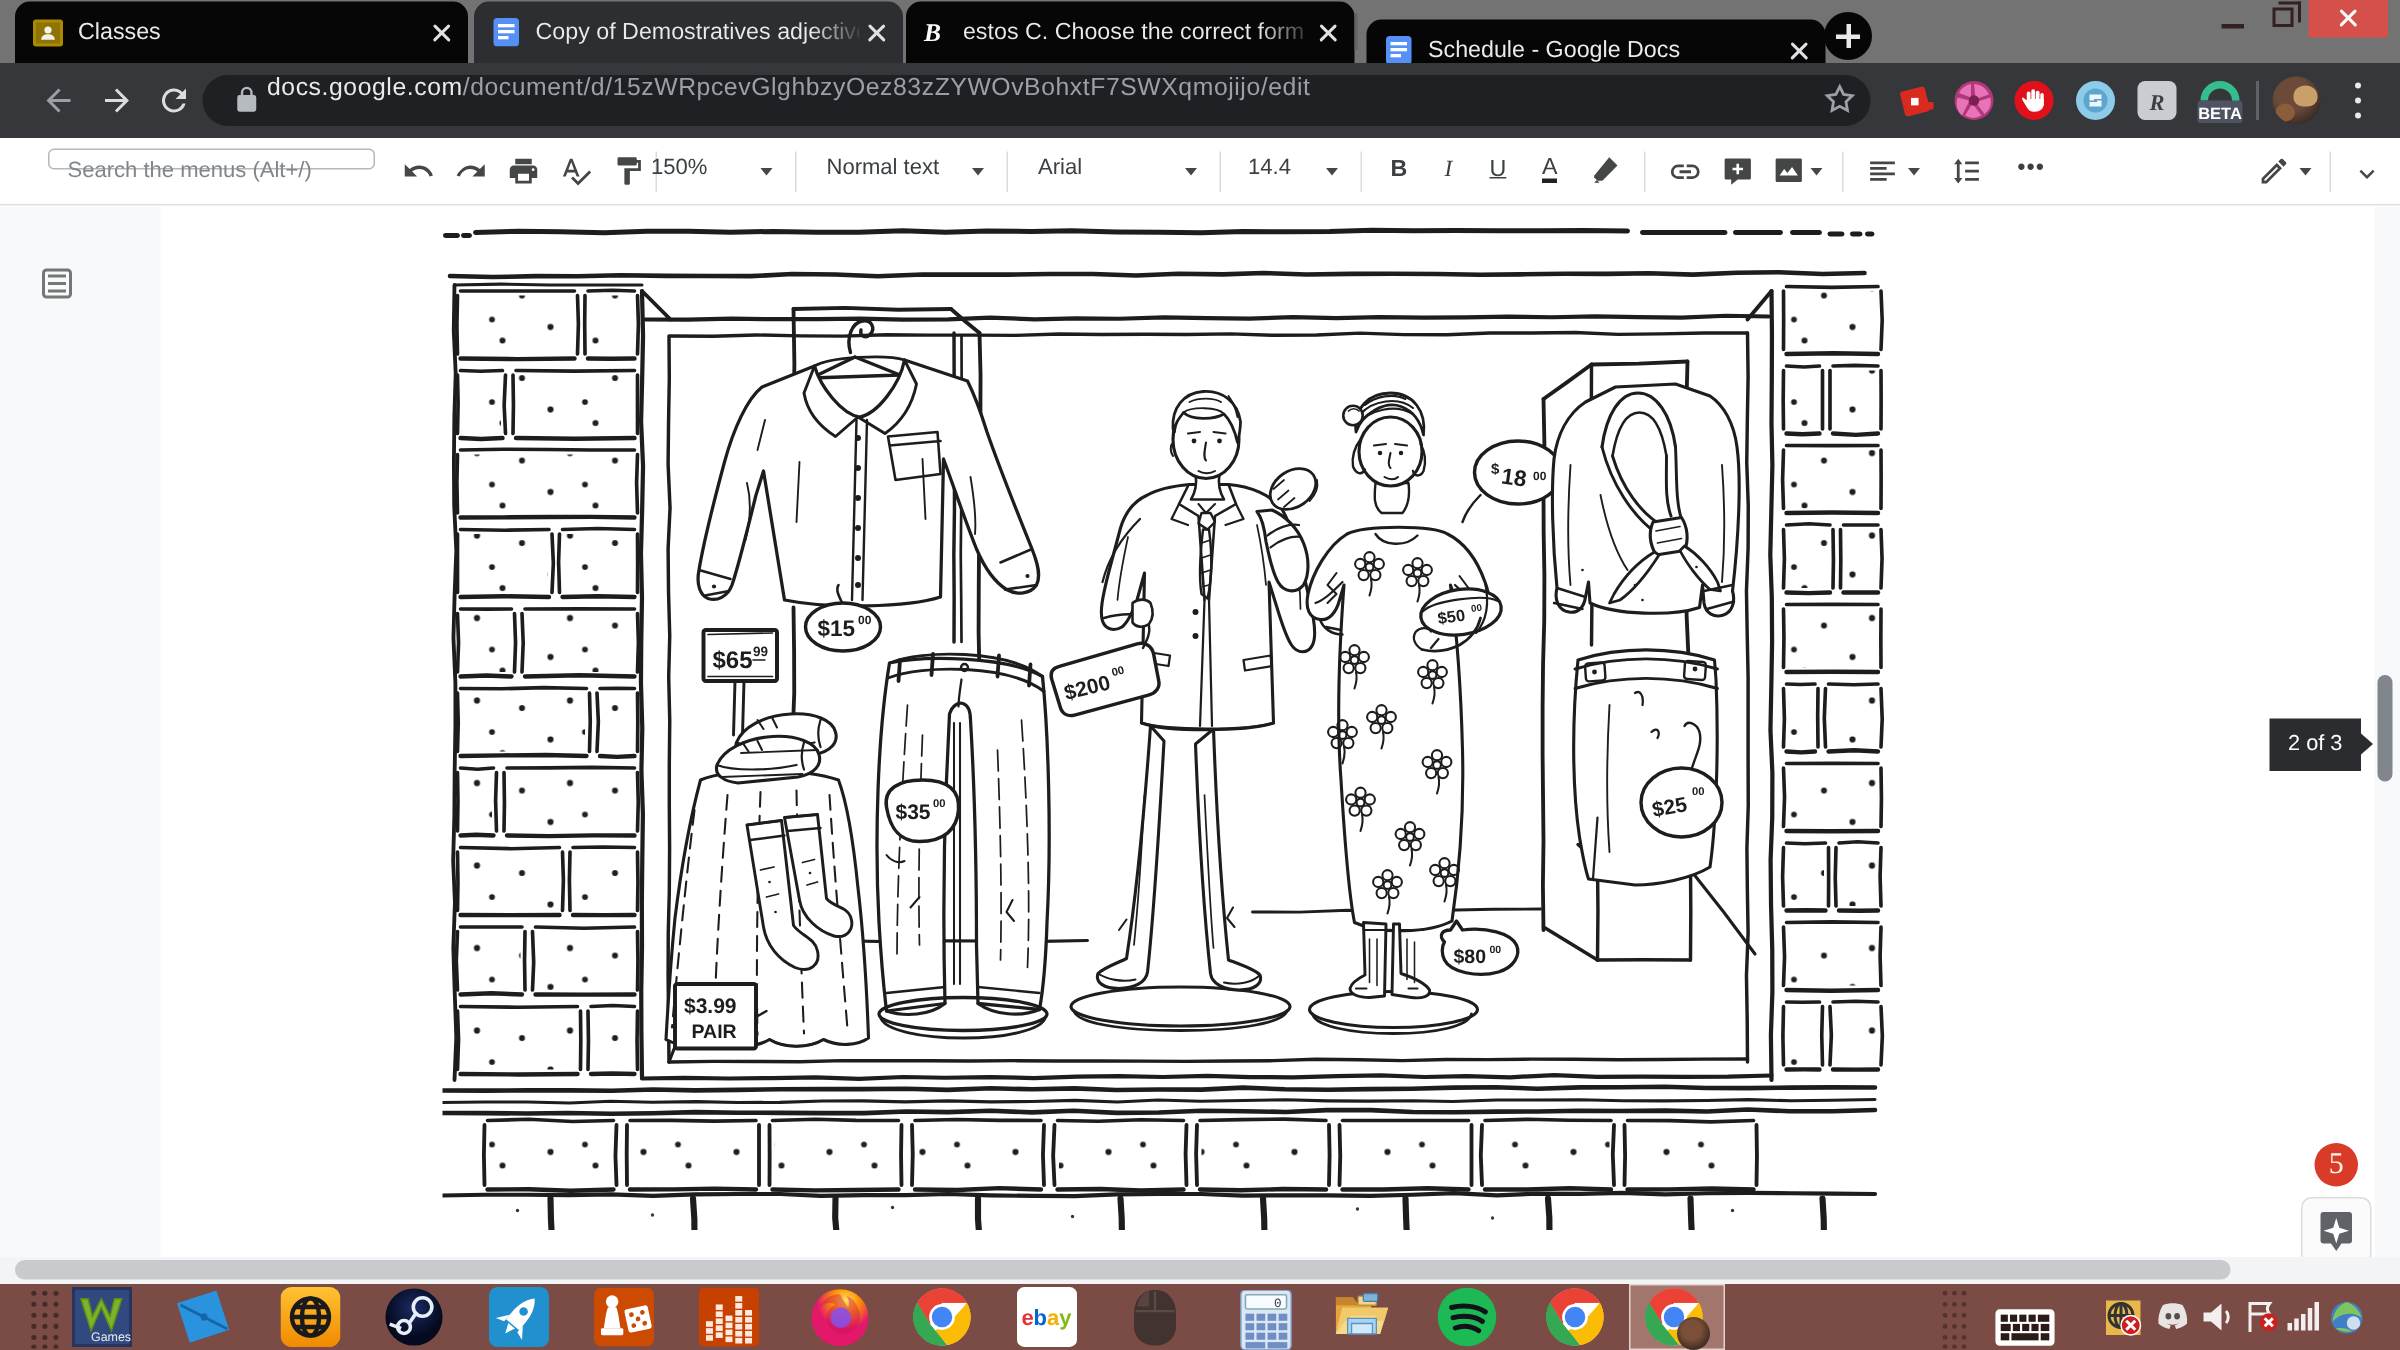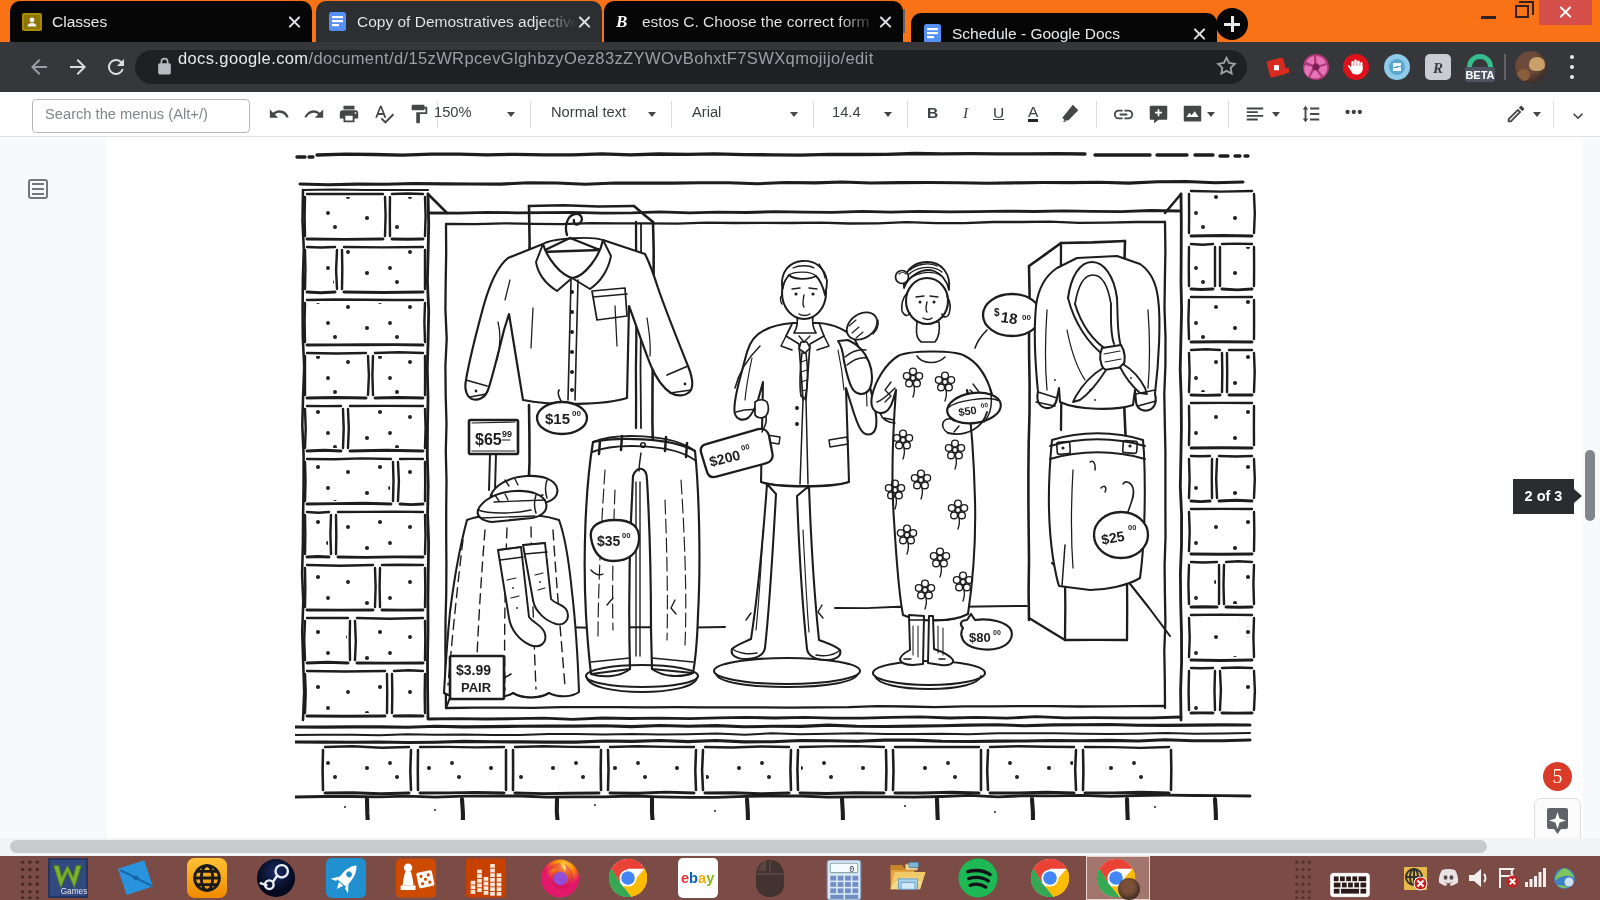--- a/index.html
+++ b/index.html
@@ -1,20 +1,20 @@
 <!DOCTYPE html>
 <html><head>
 <meta charset="utf-8">
 <style>
 * { margin:0; padding:0; box-sizing:border-box; }
 html,body { width:1600px; height:900px; overflow:hidden; font-family:"Liberation Sans", sans-serif; }
 #screen { position:relative; width:1600px; height:900px; background:#fff; }
 
 
-#tabstrip { position:absolute; left:0; top:0; width:1600px; height:42px; background:#f97316;padding-left:36px; }
+#tabstrip { position:absolute; left:0; top:0; width:1600px; height:42px; background:#737373;padding-left:36px; }
 .tab { position:absolute; top:1px; height:41px; background:#060606; border-radius:10px 10px 0 0; display:flex; align-items:center; color:#e9eaec; font-size:15.5px; }
 .tab .title { white-space:nowrap; overflow:hidden; flex:1; }
 .tab.active { background:#2d2e31; }
 .tab .tx { width:17px; height:17px; position:relative; flex:0 0 auto; margin-right:9px; margin-left:3px; }
 .tx:before, .tx:after { content:""; position:absolute; left:1px; top:7.5px; width:15px; height:2.2px; background:#dfe1e5; border-radius:2px; }
 .tx:before { transform:rotate(45deg); }
 .tx:after { transform:rotate(-45deg); }
 .favicon { flex:0 0 auto; margin:0 10px 0 12px; }
 #newtab { position:absolute; left:1216px; top:8px; width:32px; height:32px; border-radius:50%; background:#060606; }
 #newtab:before { content:""; position:absolute; left:8px; top:15px; width:16px; height:2.5px; background:#e9eaec; }
@@ -35,34 +35,34 @@
 #urltext { position:absolute; left:178px; top:7px; font-size:16.5px; color:#e8eaed; letter-spacing:0.38px; }
 #urltext .gray { color:#9aa0a6; }
 .extic { position:absolute; top:11px; }
 #avatar { position:absolute; left:1515px; top:9px; width:32px; height:32px; border-radius:50%; background:radial-gradient(circle at 40% 35%, #6b4a3a 0 40%, #3c2c26 75%, #23201e 100%); overflow:hidden; }
 #avatar:before{content:"";position:absolute;left:14px;top:6px;width:16px;height:14px;background:#caa06a;border-radius:50% 50% 40% 40%;}
 #avatar:after{content:"";position:absolute;left:2px;top:18px;width:13px;height:12px;background:#8a5d3b;border-radius:50%;}
 #dots3 { position:absolute; left:1570px; top:13px; width:4px; height:4px; border-radius:50%; background:#e8eaed; box-shadow:0 10px 0 #e8eaed, 0 20px 0 #e8eaed; }
 
 
 #toolbar { position:absolute; left:0; top:92px; width:1600px; height:45px; background:#fff; border-bottom:1px solid #e0e0e0; color:#444746; }
-#searchbox { position:absolute; left:32px; top:7px; width:218px; height:34px; border:1px solid #b7b7b7; border-radius:4px; font-size:14.7px; color:#80868b; line-height:28px; padding-left:12px; }
+#searchbox { position:absolute; left:32px; top:7px; width:218px; height:14px; border:1px solid #b7b7b7; border-radius:4px; font-size:14.7px; color:#80868b; line-height:28px; padding-left:12px; }
 .tbtext { position:absolute; top:12px; font-size:14.7px; color:#3c4043; }
 .caret { position:absolute; width:0; height:0; border-left:4.5px solid transparent; border-right:4.5px solid transparent; border-top:5px solid #444746; top:20px; }
 .tbdiv { position:absolute; top:9px; width:1px; height:27px; background:#dadce0; }
 .ticon { position:absolute; top:11px; }
 
 
 #docarea { position:absolute; left:0; top:138px; width:1600px; height:700px; background:#fff; }
 #leftpanel { position:absolute; left:0; top:0; width:107px; height:700px; background:#f8f9fa; }
 #outlineicon { position:absolute; left:28px; top:41px; width:20px; height:20px; border:2px solid #747775; border-radius:3px; }
 #outlineicon:before { content:""; position:absolute; left:2px; top:2px; width:12px; height:2px; background:#747775; box-shadow:0 5px 0 #747775, 0 10px 0 #747775; }
 #rightpanel { position:absolute; left:1583px; top:0; width:17px; height:700px; background:#f8f9fa; }
 #vthumb { position:absolute; left:1585px; top:312px; width:10px; height:71px; border-radius:5px; background:#80868b; }
-#tooltip { position:absolute; left:1513px; top:341px; width:61px; height:35px; background:#2b2c2f; color:#fff; font-size:14.5px; font-weight:bold; text-align:center; line-height:35px; }
+#tooltip { position:absolute; left:1513px; top:341px; width:61px; height:35px; background:#2b2c2f; color:#fff; font-size:14.5px; font-weight:normal; text-align:center; line-height:35px; }
 #tooltip:after { content:""; position:absolute; right:-8px; top:10px; border-top:7px solid transparent; border-bottom:7px solid transparent; border-left:8px solid #2b2c2f; }
 #badge17 { position:absolute; left:1543px; top:624px; width:29px; height:29px; border-radius:50%; background:#da3b28; color:#fdf3e3; font-family:"Liberation Serif", serif; font-size:20px; text-align:center; line-height:29px; }
 #starbtn { position:absolute; left:1534px; top:660px; width:47px; height:45px; background:#fbfbfb; border:1px solid #dcdcdc; border-radius:7px; }
 
 
 #hscroll { position:absolute; left:0; top:838px; width:1600px; height:18px; background:#f3f4f5; }
 #hthumb { position:absolute; left:10px; top:2px; width:1477px; height:13px; border-radius:7px; background:#c8cacd; }
 
 
 #taskbar { position:absolute; left:0; top:856px; width:1600px; height:44px; background:#7b4b45; }

